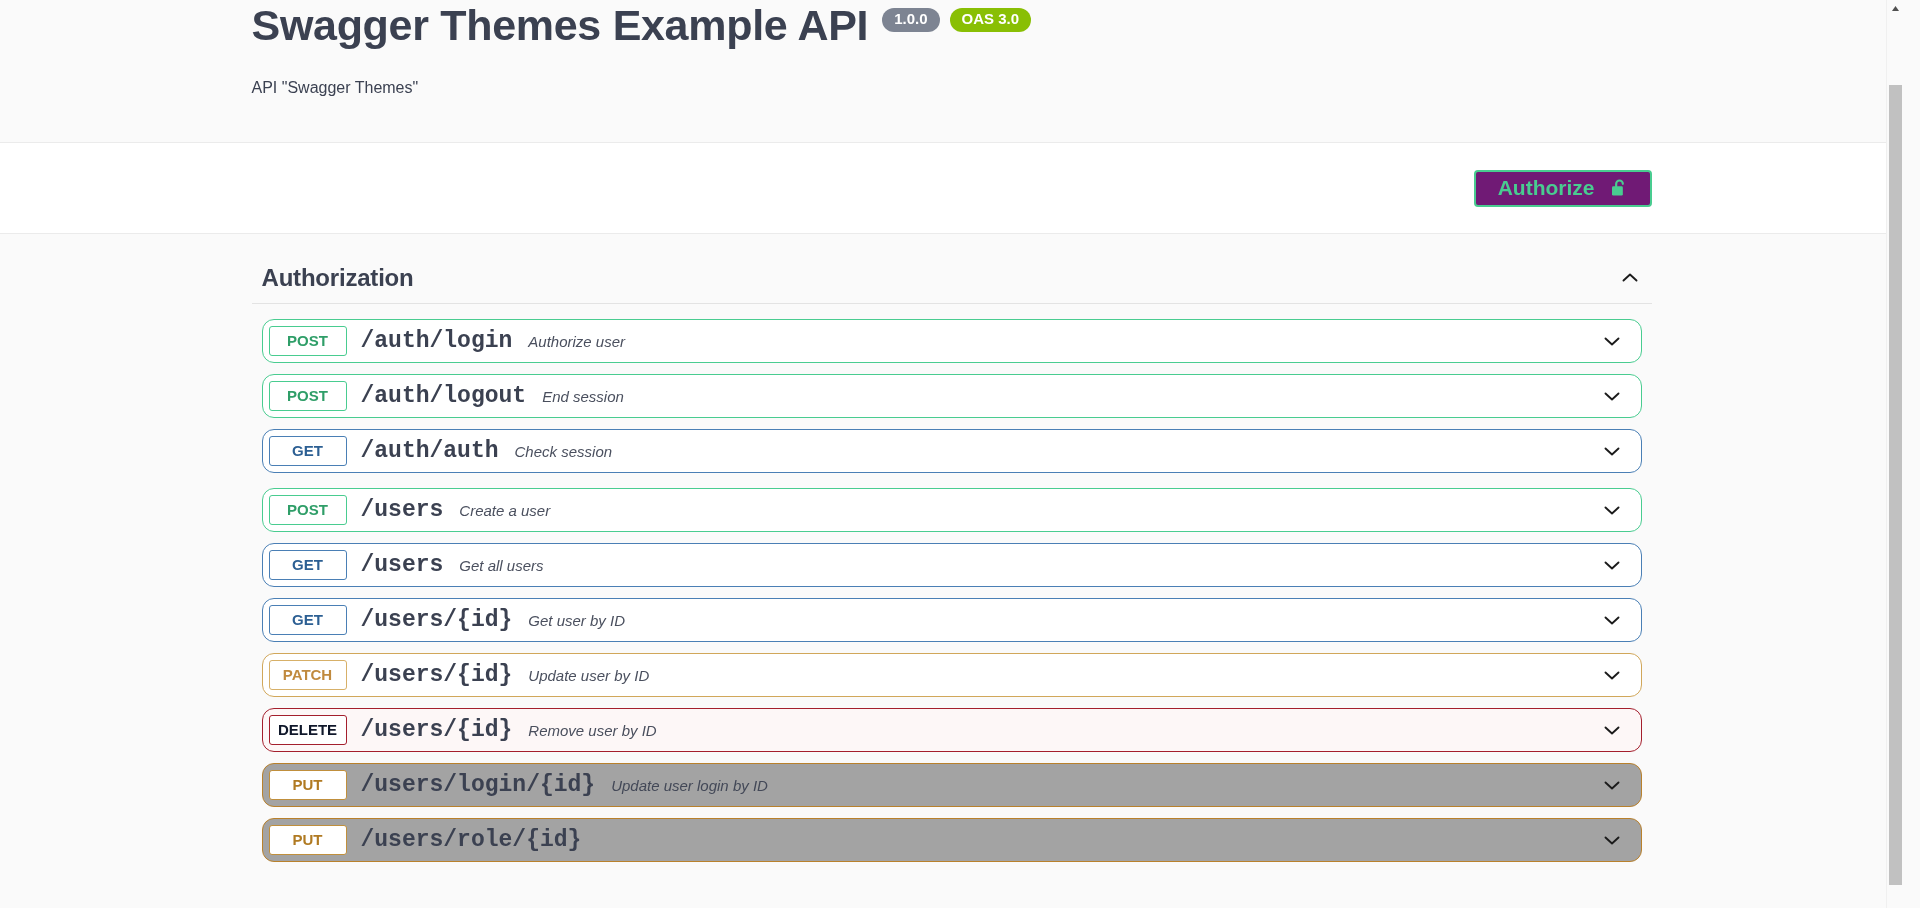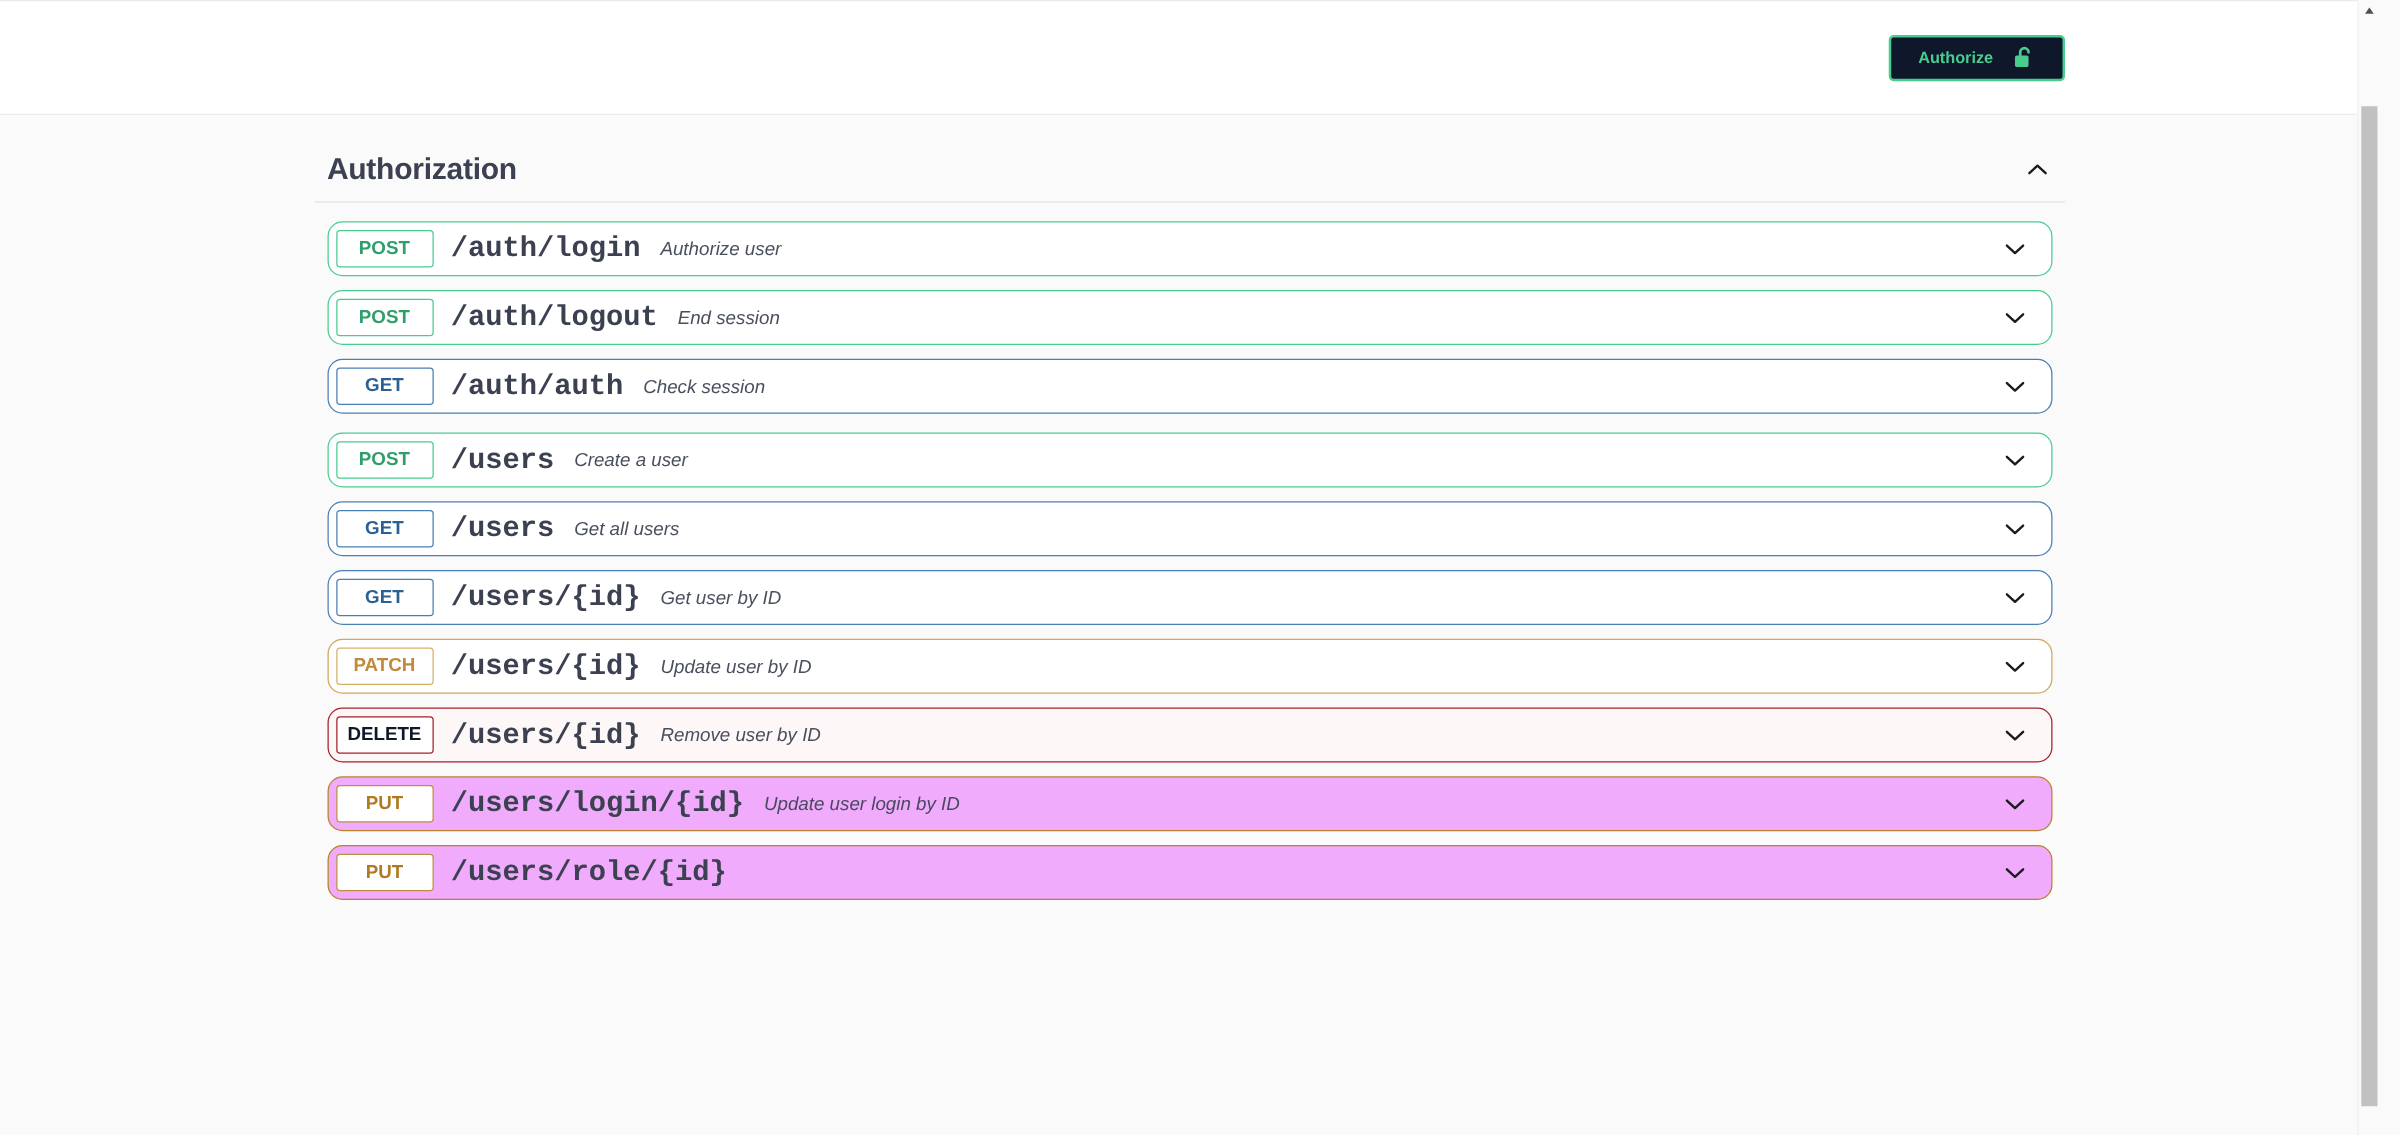--- a/index.html
+++ b/index.html
@@ -106,24 +106,24 @@
     display: flex;
     justify-content: flex-end;
   }
 
   .authorize-btn {
     display: inline-flex;
     align-items: center;
     gap: 16px;
     border: 2px solid #49cc90;
     border-radius: 4px;
-    background: #0f172a;
+    background: #701a75;
     color: #49cc90;
     font-family: "Liberation Sans", sans-serif;
-    font-size: 13px;
+    font-size: 21px;
     font-weight: 700;
     padding: 8px 22px;
     cursor: pointer;
     line-height: 1.2;
     height: 37px;
   }
 
   .lock-icon { display: inline-flex; align-items: center; }
 
   
@@ -224,21 +224,21 @@
 
   .m-get { border-color: #4a7fb5; background: #ffffff; }
   .m-get .method { border-color: #4a7fb5; color: #2c5f93; }
 
   .m-patch { border-color: #d1a75a; background: #ffffff; }
   .m-patch .method { border-color: #d7b068; color: #c08a3e; }
 
   .m-delete { border-color: #a41f2d; background: #fdf7f7; }
   .m-delete .method { border-color: #a41f2d; color: #0f172a; }
 
-  .m-put { border-color: #b9812c; background: #f0abfc; justify-content: flex-end; }
+  .m-put { border-color: #b9812c; background: #a3a3a3; justify-content: flex-end; }
   .m-put .method { border-color: #c08f3c; color: #b07a22; }
 
   
   .scrollbar {
     position: absolute;
     top: 0; right: 0;
     width: 17px;
     height: 908px;
     background: #fafafa;
     border-left: 1px solid #f0f0f0;
@@ -255,20 +255,30 @@
     background: #c1c1c1;
     border-radius: 0;
     height: 800px;
   }
 </style>
 </head>
 <body>
 
 <div id="page">
 
+  <div class="info-band">
+    <div class="info-inner">
+      <div class="title-row">
+        <span class="api-title">Swagger Themes Example API</span>
+        <span class="version-pill">1.0.0</span>
+        <span class="oas-pill">OAS 3.0</span>
+      </div>
+      <div class="api-desc">API "Swagger Themes"</div>
+    </div>
+  </div>
 
   <div class="auth-band">
     <div class="auth-inner">
       <button class="authorize-btn">
         <span>Authorize</span>
         <span class="lock-icon">
           <svg width="17" height="20" viewBox="0 0 20 24" aria-hidden="true">
             <path d="M6 10V7a4 4 0 1 1 8 0" fill="none" stroke="#49cc90" stroke-width="2.6" stroke-linecap="round"></path>
             <rect x="1" y="10" width="13" height="11" rx="1.6" fill="#49cc90"></rect>
           </svg>

